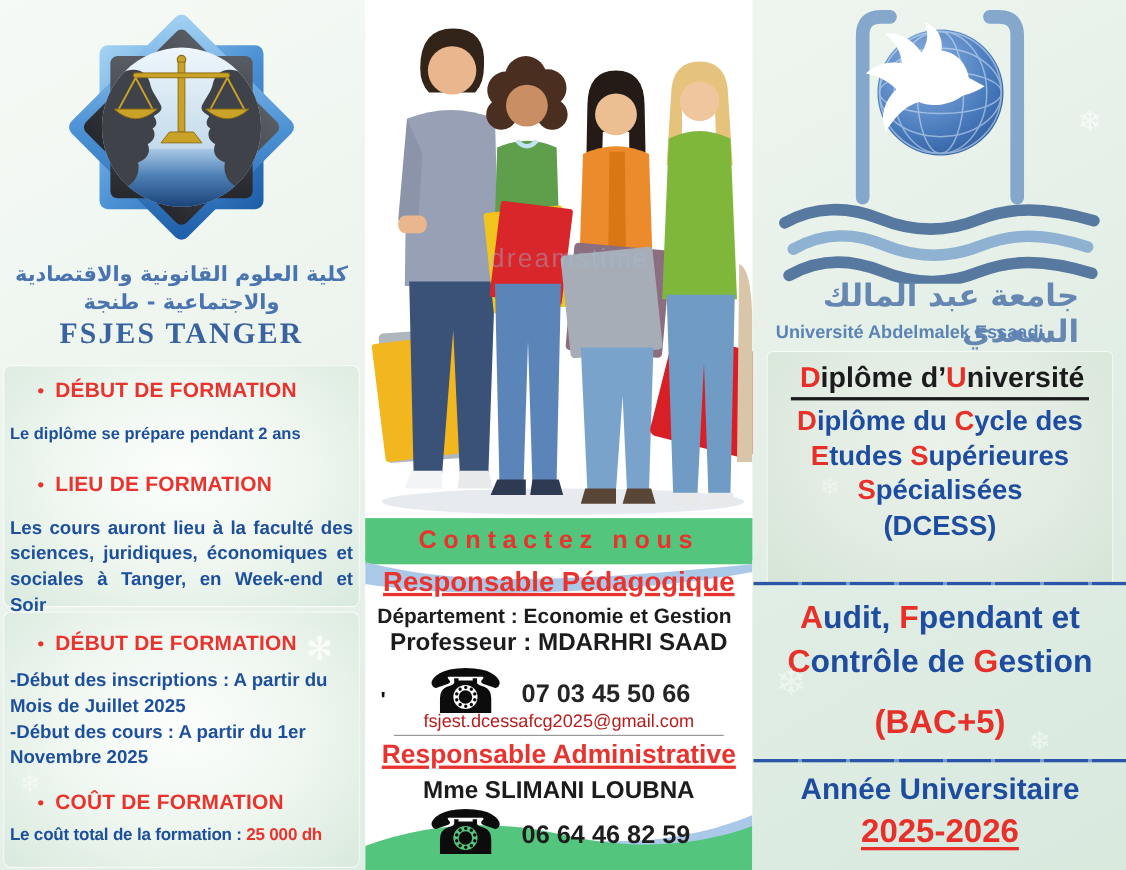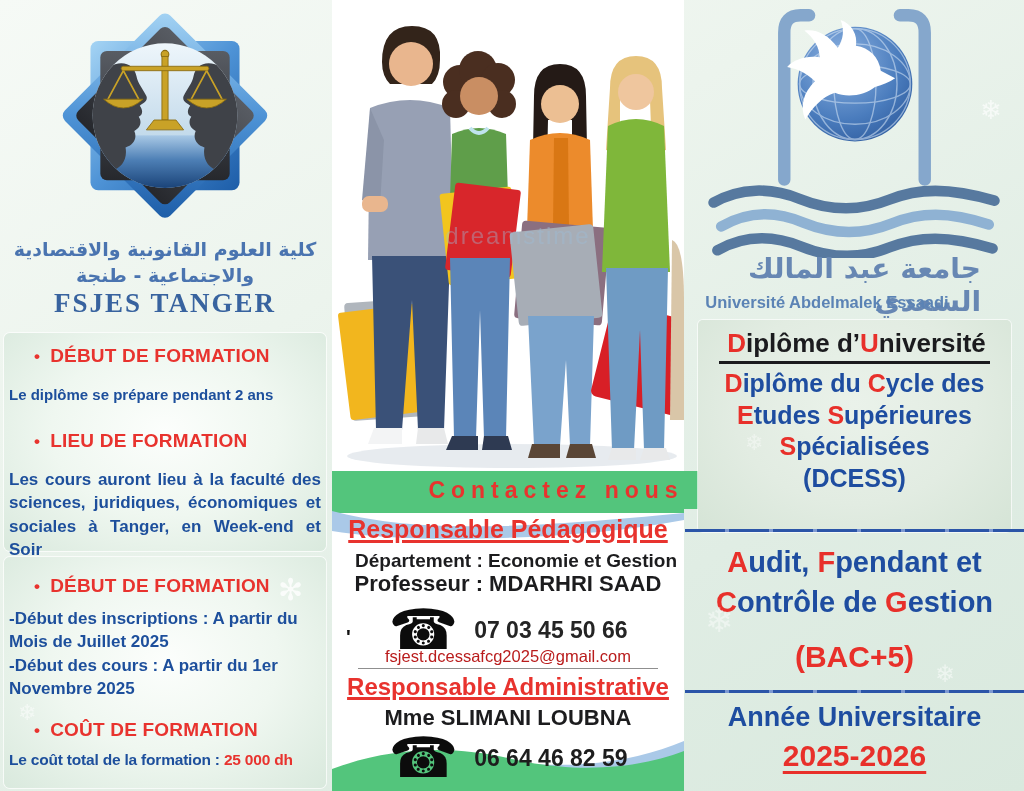--- a/index.html
+++ b/index.html
@@ -24,24 +24,24 @@
   .justified{text-align:justify;}
   .cost-line{font-size:15.5px;letter-spacing:-.2px;white-space:nowrap;}
   .red{color:#e8332e;}
 
   
   #photo-area{left:332px;top:0;width:352px;height:472px;background:#ffffff;}
   #watermark{left:418px;top:222px;width:200px;text-align:center;color:#9dbdd8;opacity:.4;
              font-size:24px;letter-spacing:2px;}
   #contact-panel{left:332px;top:471px;width:352px;height:320px;background:#ffffff;}
   #contact-header{left:0;top:0;width:352px;height:38px;background:#53c57c;
-      text-align:center;line-height:38px;color:#e8332e;font-weight:bold;font-size:23px;letter-spacing:6px;padding-left:48px;}
+      text-align:center;line-height:38px;color:#e8332e;font-weight:bold;font-size:23px;letter-spacing:6px;}
   .red-underline{color:#e8332e;font-weight:bold;text-decoration:underline;text-decoration-thickness:2.5px;}
   #resp-ped{left:0;top:44px;width:352px;text-align:center;font-size:25px;}
-  #dept-line{left:0;top:79px;width:344px;text-align:center;color:#1c1c1e;font-weight:bold;font-size:19px;padding-left:12px;}
+  #dept-line{left:0;top:79px;width:344px;text-align:center;color:#1c1c1e;font-weight:bold;font-size:19px;}
   #prof-line{left:0;top:100px;width:352px;text-align:center;color:#1c1c1e;font-weight:bold;font-size:22px;}
   .phone-row{display:flex;align-items:center;justify-content:center;gap:16px;}
   .phone-glyph{font-family:"DejaVu Sans",sans-serif;font-size:56px;color:#0c0c0c;line-height:1;}
   .phone-num{color:#242424;font-weight:bold;font-size:23px;}
   #phone-row-1{left:10px;top:128px;width:332px;height:62px;}
   #stray-mark{left:14px;top:155px;font-size:20px;color:#111;font-weight:bold;}
   #email-line{left:26px;top:176px;width:300px;text-align:center;color:#b91c1c;font-size:16.5px;
               border-bottom:1.5px solid #8f8f8f;padding-bottom:2px;}
   #resp-adm{left:0;top:202px;width:352px;text-align:center;font-size:24px;}
   #admin-name{left:0;top:234px;width:352px;text-align:center;color:#1c1c1e;font-weight:bold;font-size:22px;}

